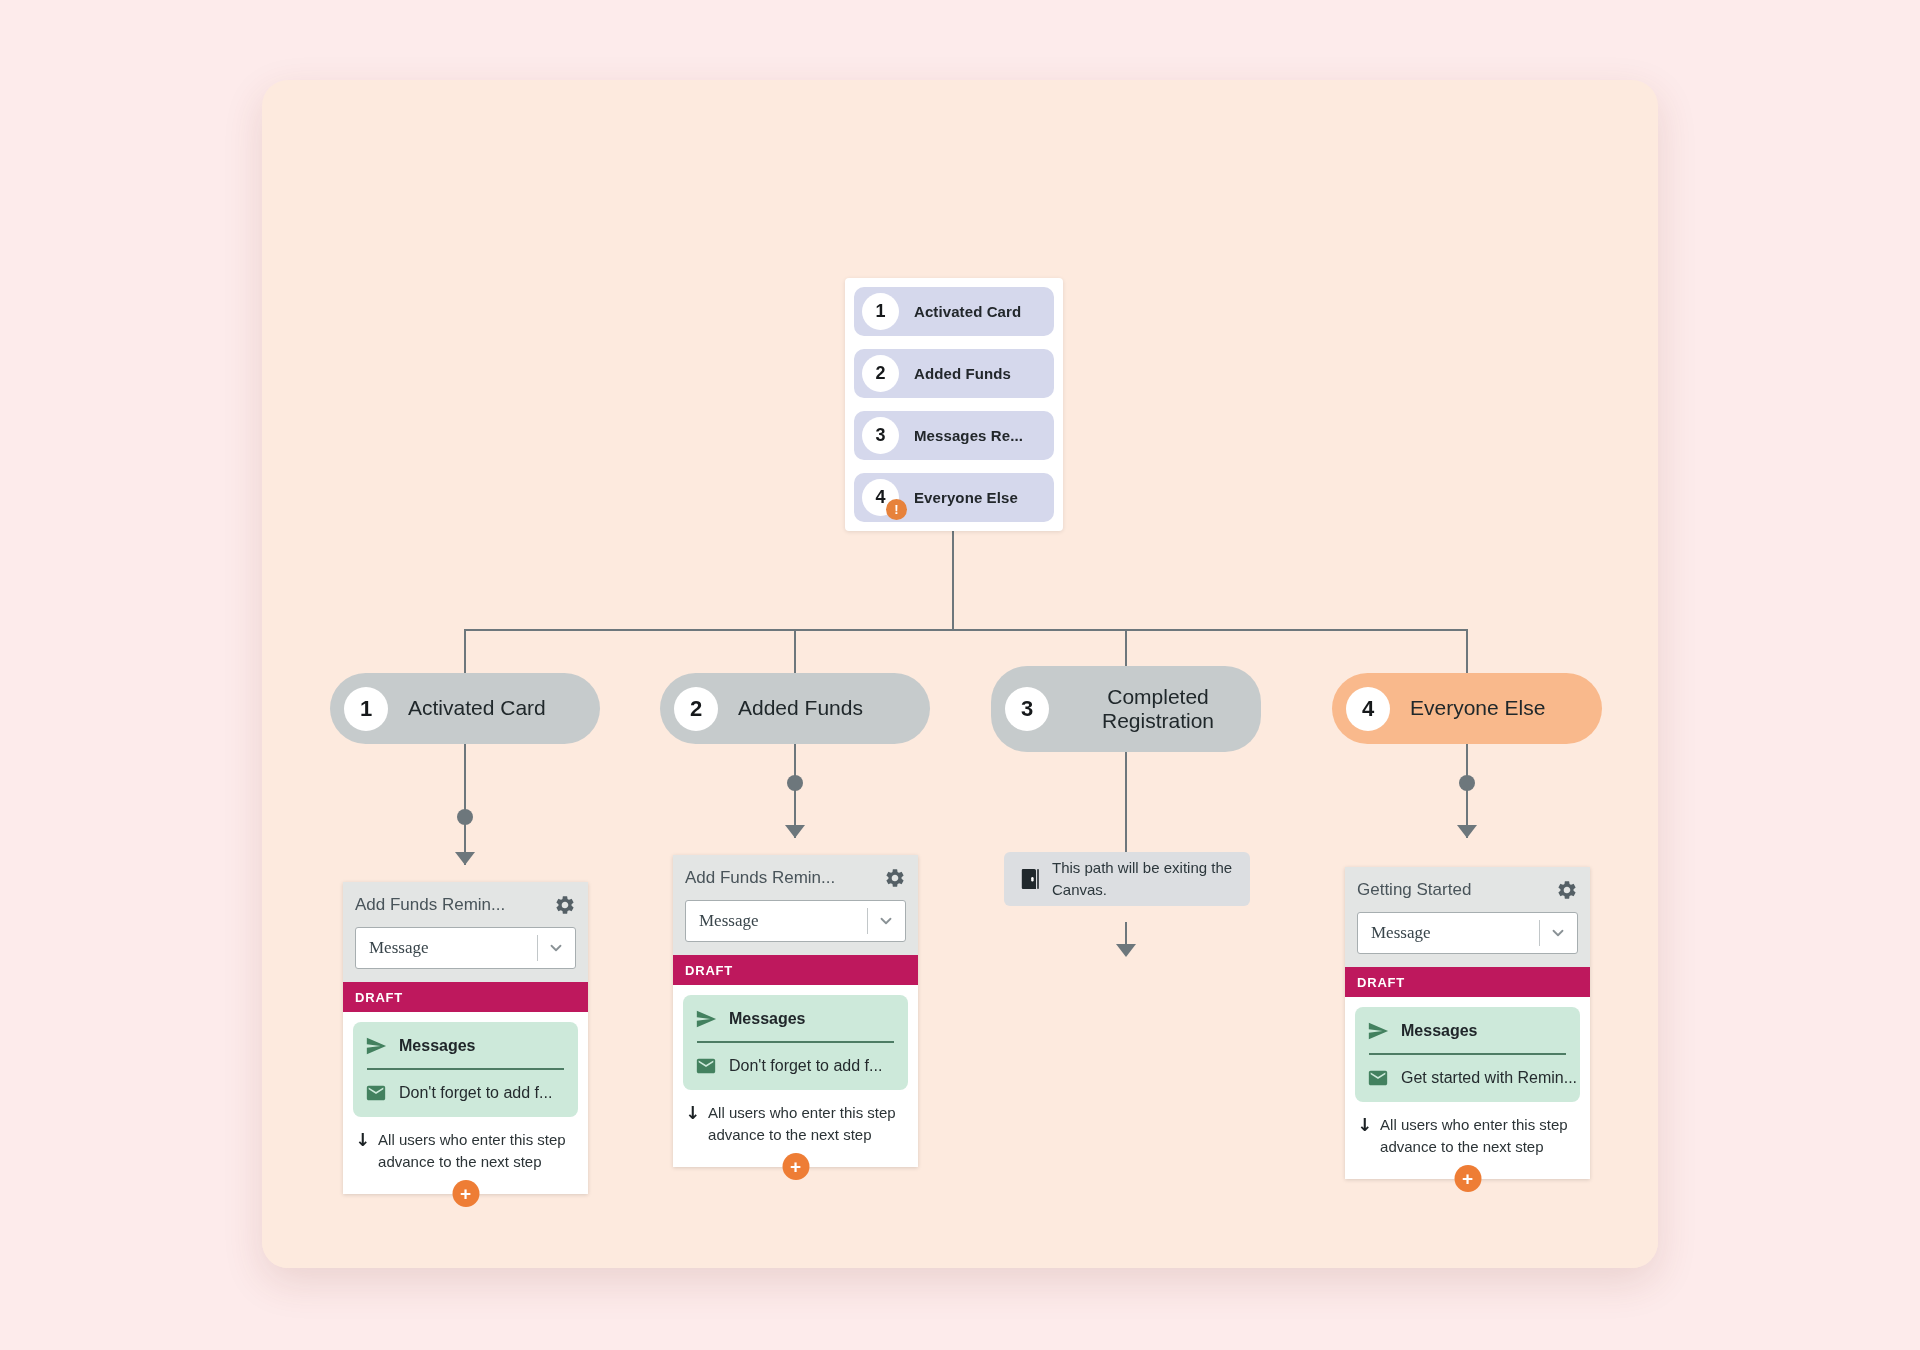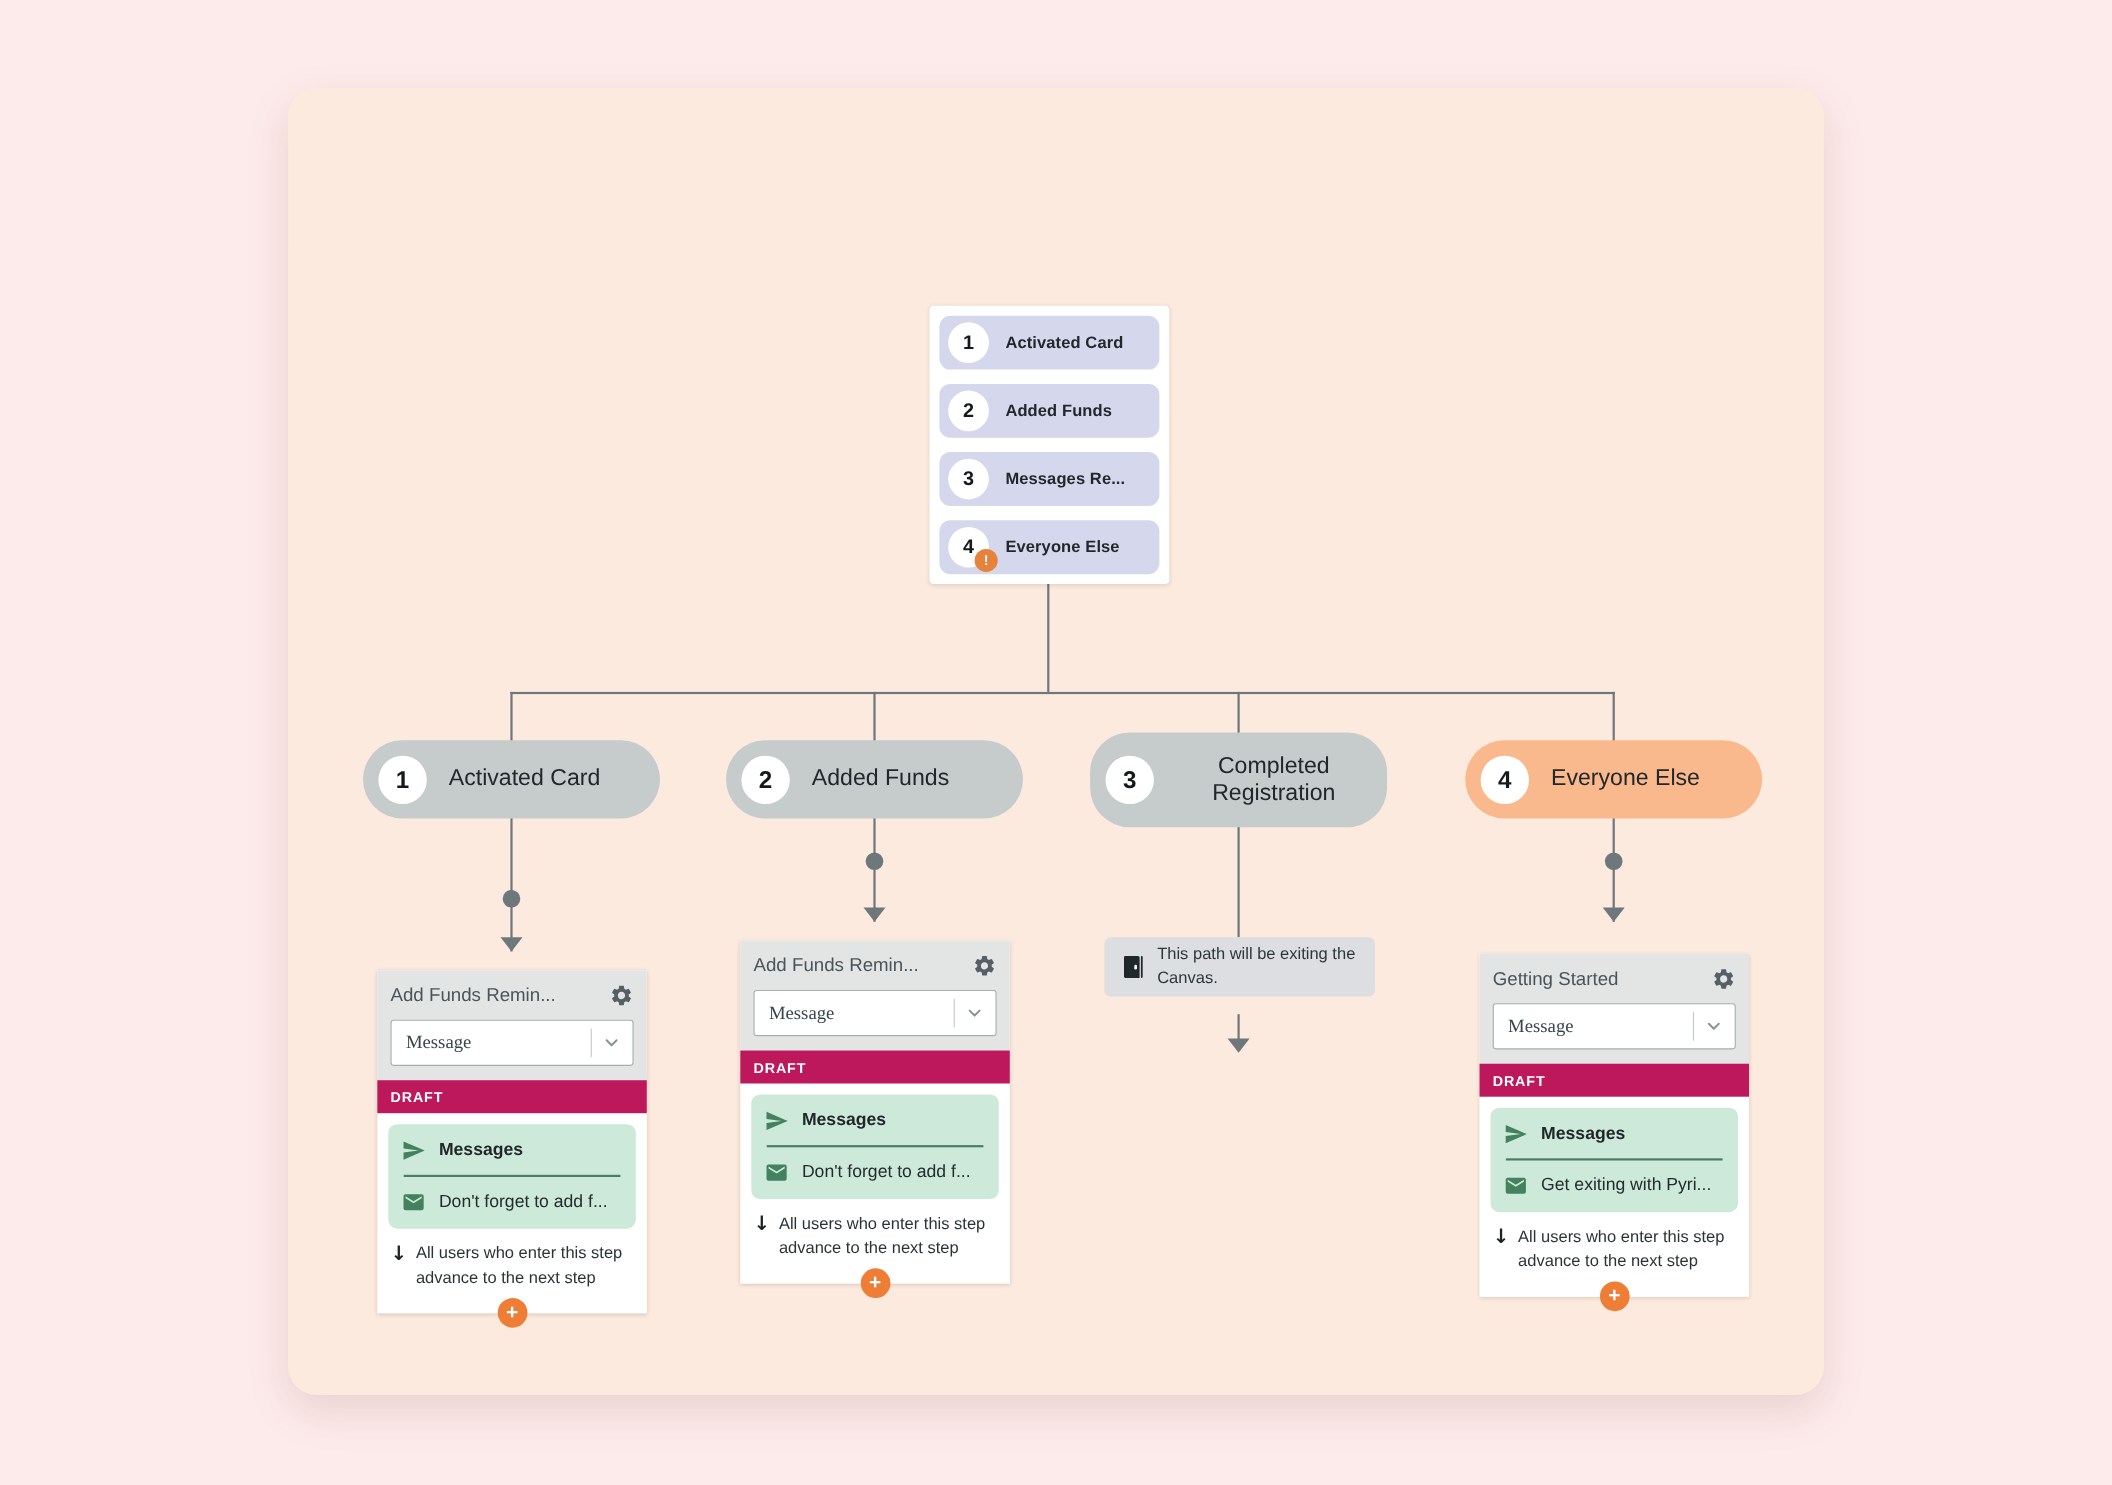--- a/index.html
+++ b/index.html
@@ -345,21 +345,21 @@
             </span>
             <b>Messages</b>
           </div>
           <div class="msg-divider"></div>
           <div class="msg-item">
             <span class="icon-green">
               <svg viewBox="0 0 24 24" fill="currentColor">
                   <path d="M20 4H4c-1.1 0-1.99.9-1.99 2L2 18c0 1.1.9 2 2 2h16c1.1 0 2-.9 2-2V6c0-1.1-.9-2-2-2zm0 4l-8 5-8-5V6l8 5 8-5v2z"></path>
                 </svg>
             </span>
-            <span class="msg-text">Get exiting with Pyri...</span>
+            <span class="msg-text">Get started with Remin...</span>
           </div>
         </div>
         <div class="advance">
           <span class="dn">↓</span>
           <span class="adv-text">All users who enter this step advance to the next step</span>
         </div>
       </div>
       <div class="plus">+</div>
     </div>
 

